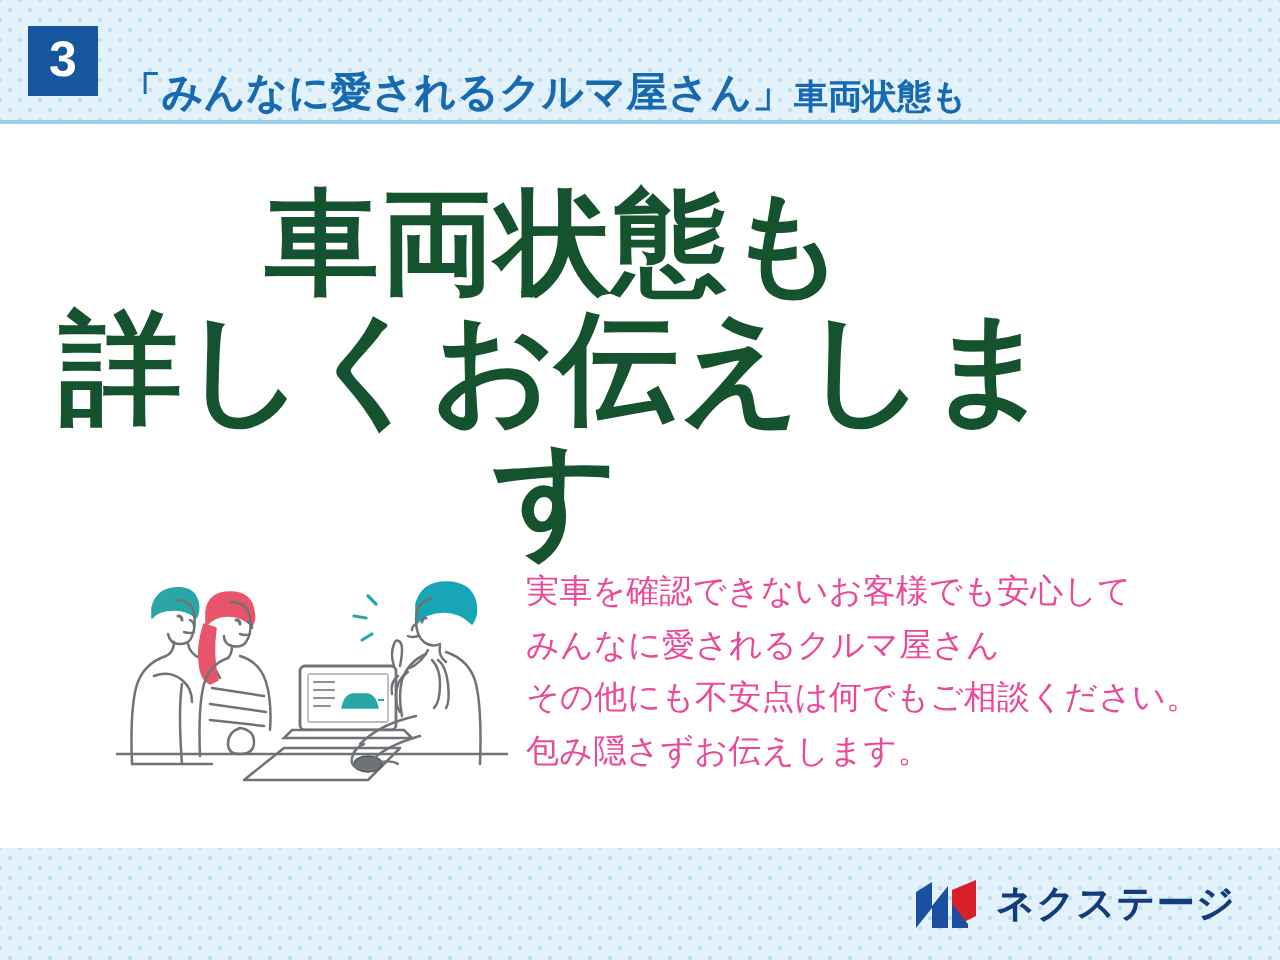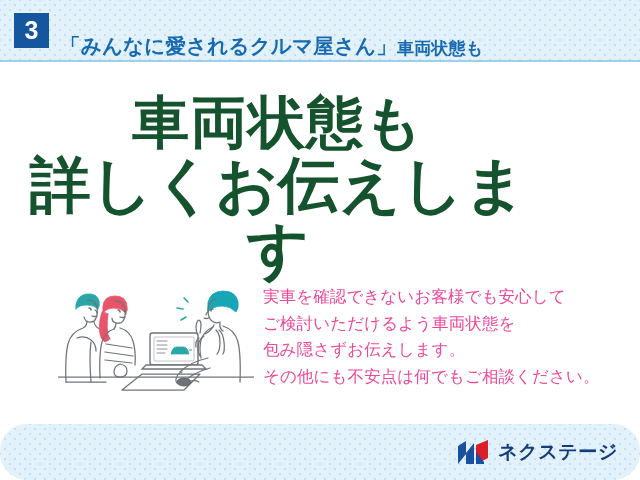--- a/index.html
+++ b/index.html
@@ -116,21 +116,20 @@
   }
   #body-copy p { white-space: nowrap; }
 
   
   #footer {
     position: absolute;
     left: 0;
     bottom: 0;
     width: 640px;
     height: 56px;
-    border-radius: 27px;
   }
 
   #logo {
     position: absolute;
     right: 22px;
     top: 50%;
     transform: translateY(-50%);
     display: flex;
     align-items: center;
     gap: 7px;
@@ -254,23 +253,23 @@
       <g stroke="#2aa6a6" stroke-width="1.6" stroke-linecap="round">
         <path d="M130 24 l-4 -4"></path>
         <path d="M125 31 l-6 -1"></path>
         <path d="M128 39 l-5 3"></path>
       </g>
     </svg>
   </div>
 
   <div id="body-copy">
     <p>実車を確認できないお客様でも安心して</p>
-    <p>ご検討いただけるよう車両状態を</p>
+    <p>みんなに愛されるクルマ屋さん</p>
+    <p>その他にも不安点は何でもご相談ください。</p>
     <p>包み隠さずお伝えします。</p>
-    <p>その他にも不安点は何でもご相談ください。</p>
   </div>
 
   <div id="footer" class="dotted">
     <div id="logo">
       <svg id="logo-mark" width="34" height="25" viewBox="0 0 34 25">
         <path d="M1 24 L1 6 L9 1 L9 13 L17 3 L17 24 L9 24 L9 14 L1 24 Z" fill="#1b4fa0"></path>
         <path d="M19 24 L19 5 L31 0 L31 18 Z" fill="#d81f2a"></path>
         <path d="M19 24 L19 12 L27 22 L27 24 Z" fill="#1b4fa0"></path>
       </svg>
       <span id="logo-text">ネクステージ</span>

